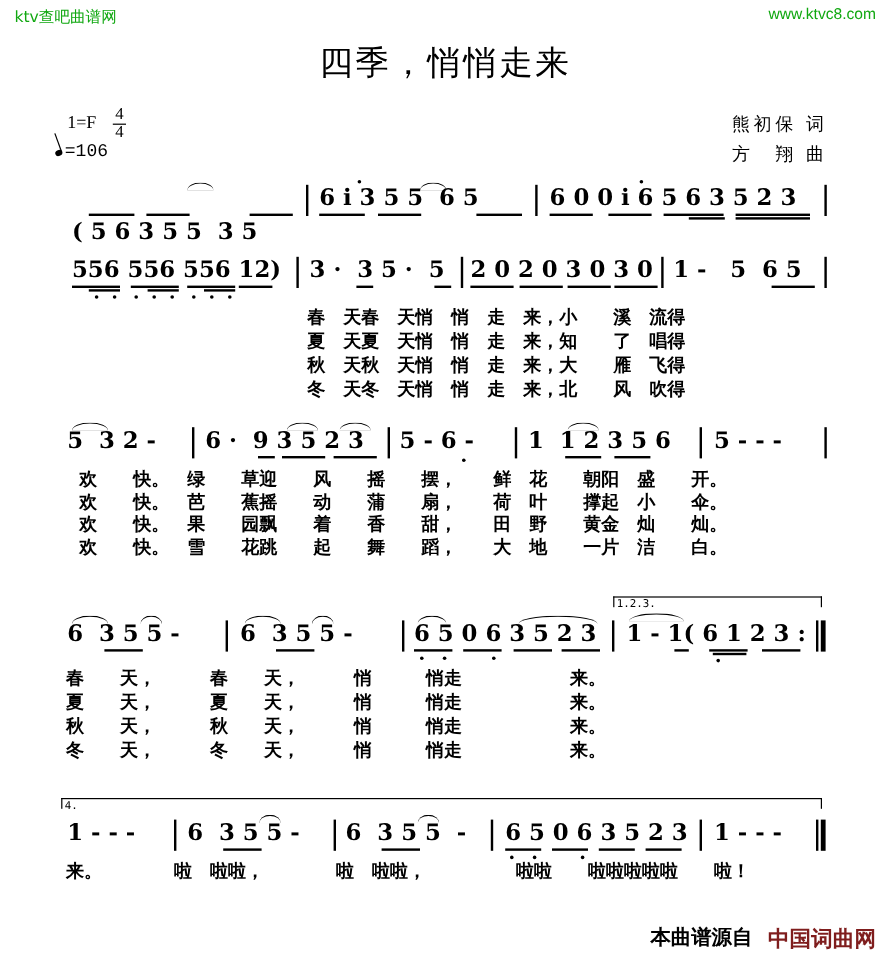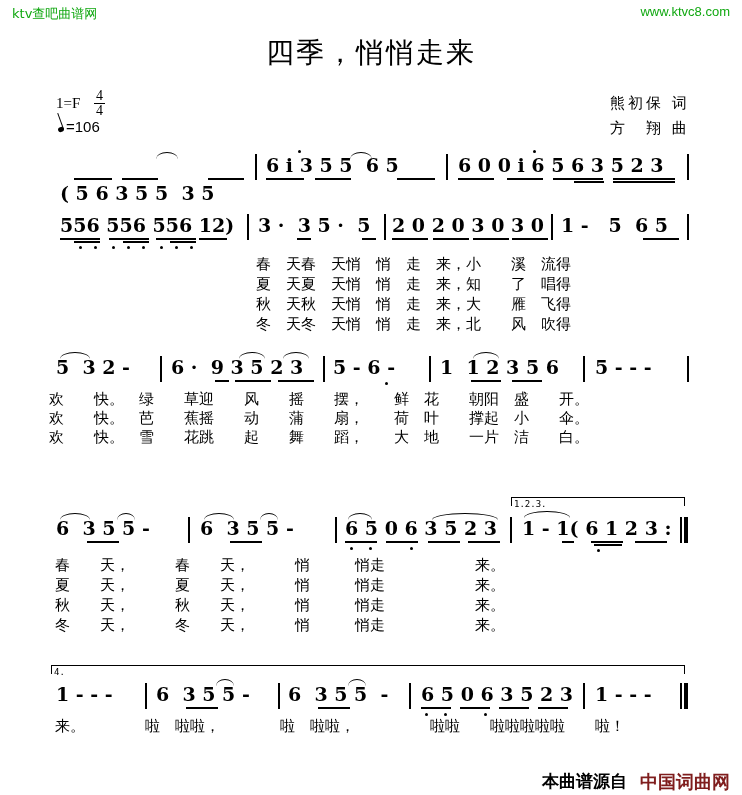--- a/index.html
+++ b/index.html
@@ -6,32 +6,32 @@
   body { width: 742px; height: 795px; position: relative; overflow: hidden;
          font-family: "DejaVu Serif", "Liberation Serif", serif; color: #000; }
   .abs { position: absolute; white-space: nowrap; }
   .wm-left { left: 12px; top: 5px; font-family: "DejaVu Sans", sans-serif; font-size: 13px; color: #11a811; }
   .wm-right { right: 12px; top: 4px; font-family: "Liberation Sans", sans-serif; font-size: 13px; color: #11a811; }
   .title { left: 0; width: 742px; text-align: center; top: 34px;
            font-family: "DejaVu Serif", serif; font-size: 28px; letter-spacing: 2px; }
   .key { left: 56px; top: 95px; font-family: "Liberation Serif", serif; font-size: 15px; }
   .frac { position: absolute; left: 38px; top: -6px; text-align: center; font-size: 14px; line-height: 14px; }
   .frac .num { border-bottom: 1px solid #000; padding: 0 2px; display: block; }
-  .tempo { left: 58px; top: 118px; font-family: Liberation Sans, sans-serif; font-size: 15px; }
+  .tempo { left: 46px; top: 118px; font-family: Liberation Mono, monospace; font-size: 15px; }
   .note-glyph { display: inline-block; width: 6px; height: 5px; background: #000; border-radius: 50%; transform: rotate(-20deg); margin-right: 2px; position: relative; }
   .note-glyph::after { content: ""; position: absolute; right: 0; bottom: 2px; width: 1px; height: 17px; background: #000; }
   .credit { left: 610px; font-family: "DejaVu Sans", sans-serif; font-size: 15px; letter-spacing: 3px; }
   .row { position: absolute; left: 0; width: 742px; }
   .notes { position: absolute; font-family: "DejaVu Serif", serif; font-weight: bold; font-size: 19px; letter-spacing: 0; white-space: pre; }
   .bar { position: absolute; width: 1.5px; background: #000; height: 26px; }
   .bar.thick { width: 4px; }
   .ul { position: absolute; height: 1.5px; background: #000; }
   .dot { position: absolute; width: 3px; height: 3px; background: #000; border-radius: 50%; }
   .slur { position: absolute; border-top: 1.5px solid #000; border-radius: 50% 50% 0 0 / 100% 100% 0 0; height: 6px; }
-  .lyric { position: absolute; font-family: "DejaVu Sans", sans-serif; font-size: 15px; letter-spacing: 0; white-space: pre; }
+  .lyric { position: absolute; font-family: "DejaVu Sans", sans-serif; font-size: 15px; letter-spacing: 0; white-space: pre; font-weight: bold; }
   .volta { position: absolute; border-top: 1px solid #000; border-left: 1px solid #000; border-right: 1px solid #000; height: 8px; }
   .volta-label { position: absolute; font-family: "DejaVu Sans Mono", monospace; font-size: 9px; }
   .src-label { right: 115px; top: 770px; font-family: "DejaVu Sans", sans-serif; font-weight: bold; font-size: 17px; }
   .src-name { right: 12px; top: 770px; font-family: "DejaVu Sans", sans-serif; font-weight: bold; font-size: 18px; color: #7f1d1d; }
 </style>
 </head>
 <body>
 
 <div class="abs wm-left">ktv查吧曲谱网</div>
 <div class="abs wm-right">www.ktvc8.com</div>
@@ -136,21 +136,21 @@
 
   <div class="notes" style="left:440px; top:4px;">1  1 2 3 5 6</div>
   <div class="ul" style="left:471px; top:28px; width:30px;"></div>
   <div class="ul" style="left:512px; top:28px; width:30px;"></div>
   <div class="slur" style="left:473px; top:0px; width:26px;"></div>
   <div class="bar" style="left:583px; top:4px;"></div>
 
   <div class="notes" style="left:595px; top:4px;">5 - - -</div>
   <div class="bar" style="left:687px; top:4px;"></div>
 
-  <div class="lyric" style="left:49px; top:38px; line-height:19px;"><div>欢　　快。　绿　　草迎　　风　　摇　　摆，　　鲜　花　　朝阳　盛　　开。</div><div>欢　　快。　芭　　蕉摇　　动　　蒲　　扇，　　荷　叶　　撑起　小　　伞。</div><div>欢　　快。　雪　　花跳　　起　　舞　　蹈，　　大　地　　一片　洁　　白。</div></div>
+  <div class="lyric" style="left:66px; top:38px; line-height:19px;"><div>欢　　快。　绿　　草迎　　风　　摇　　摆，　　鲜　花　　朝阳　盛　　开。</div><div>欢　　快。　芭　　蕉摇　　动　　蒲　　扇，　　荷　叶　　撑起　小　　伞。</div><div>欢　　快。　果　　园飘　　着　　香　　甜，　　田　野　　黄金　灿　　灿。</div><div>欢　　快。　雪　　花跳　　起　　舞　　蹈，　　大　地　　一片　洁　　白。</div></div>
 </div>
 
 <div class="row" style="top:497px;">
   <div class="volta" style="left:511px; top:0px; width:172px;"></div>
   <div class="volta-label" style="left:514px; top:2px;">1.2.3.</div>
 
   <div class="notes" style="left:56px; top:20px;">6  3 5 5 -</div>
   <div class="ul" style="left:87px; top:44px; width:32px;"></div>
   <div class="slur" style="left:60px; top:16px; width:30px;"></div>
   <div class="slur" style="left:117px; top:16px; width:18px;"></div>

